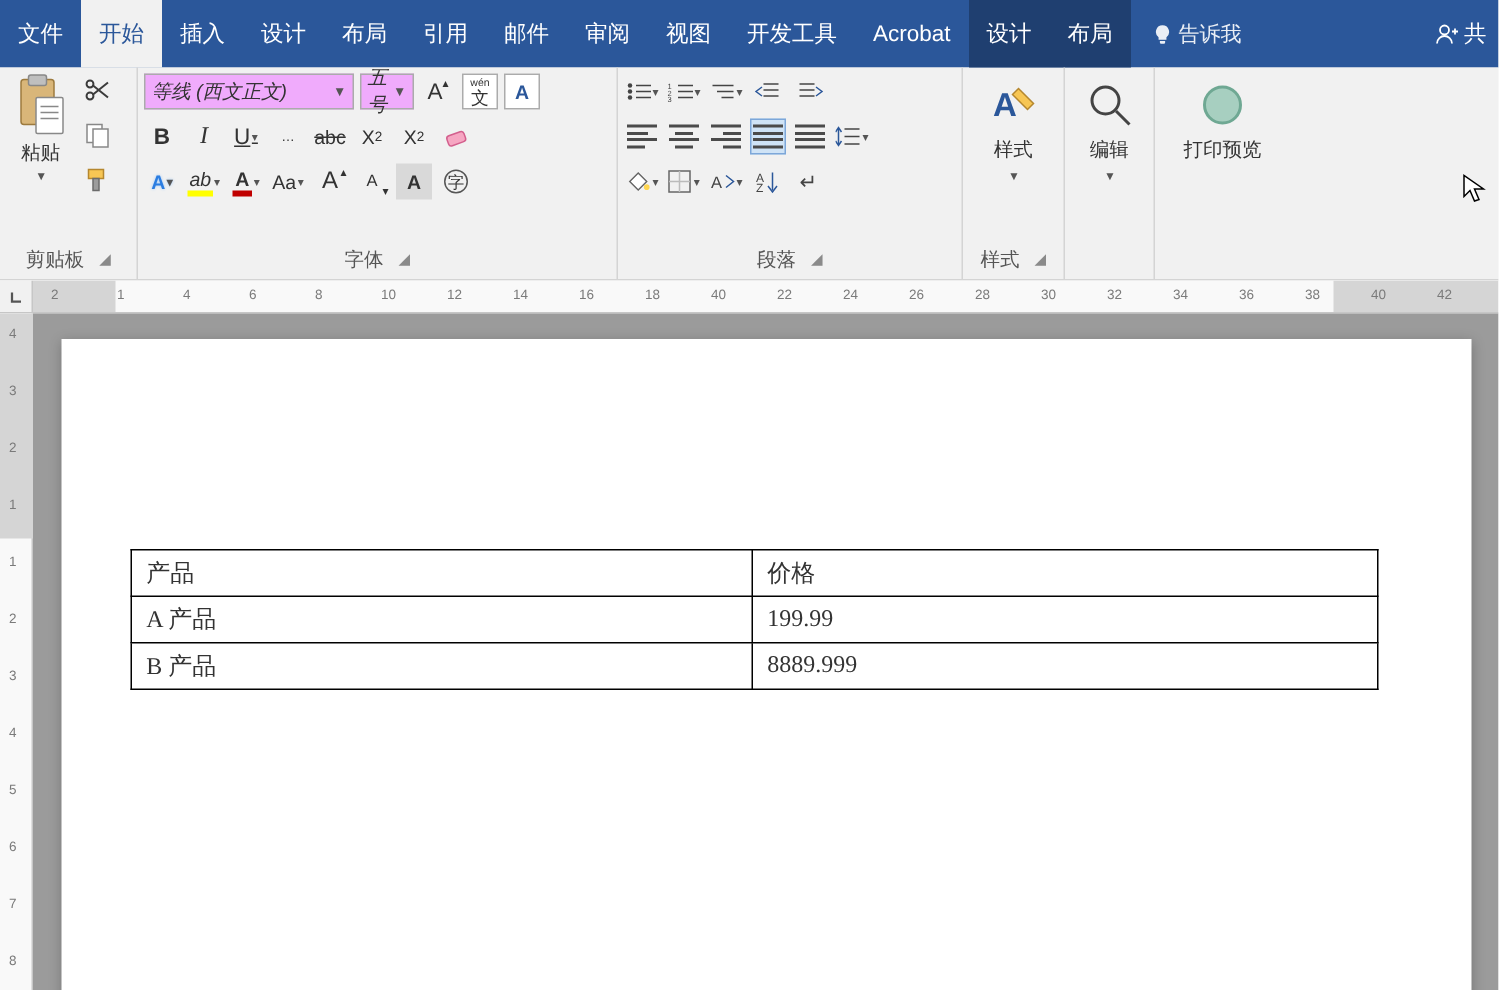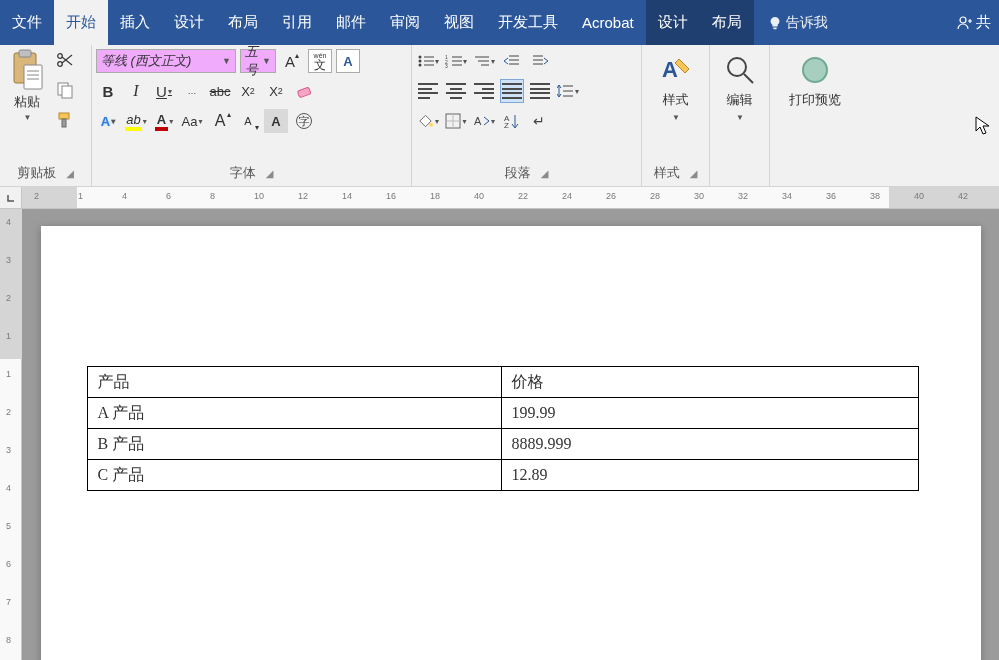--- a/index.html
+++ b/index.html
@@ -462,21 +462,17 @@
           <td>价格</td>
         </tr>
         <tr>
           <td class="col1">A 产品</td>
           <td>199.99</td>
         </tr>
         <tr>
           <td class="col1">B 产品</td>
           <td>8889.999</td>
         </tr>
-        <tr>
-          <td class="col1">C 产品</td>
-          <td>12.89</td>
-        </tr>
       </tbody>
         </table>
     </div>
   </div>
 </div>
 
 </body></html>

